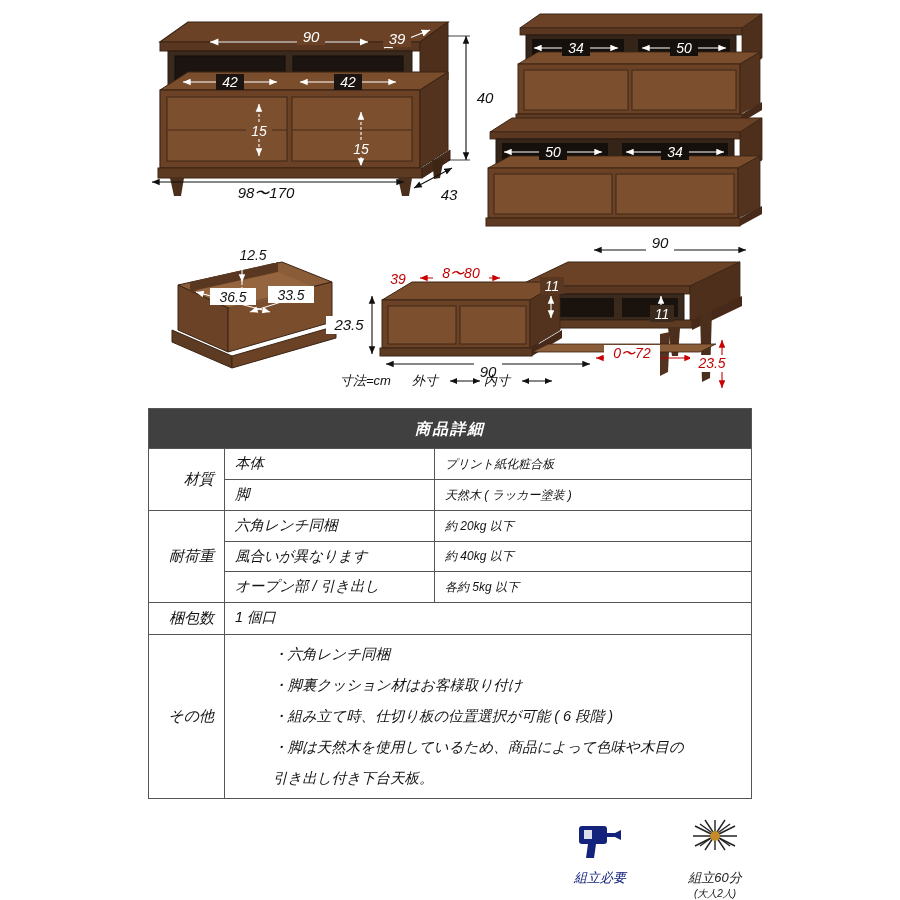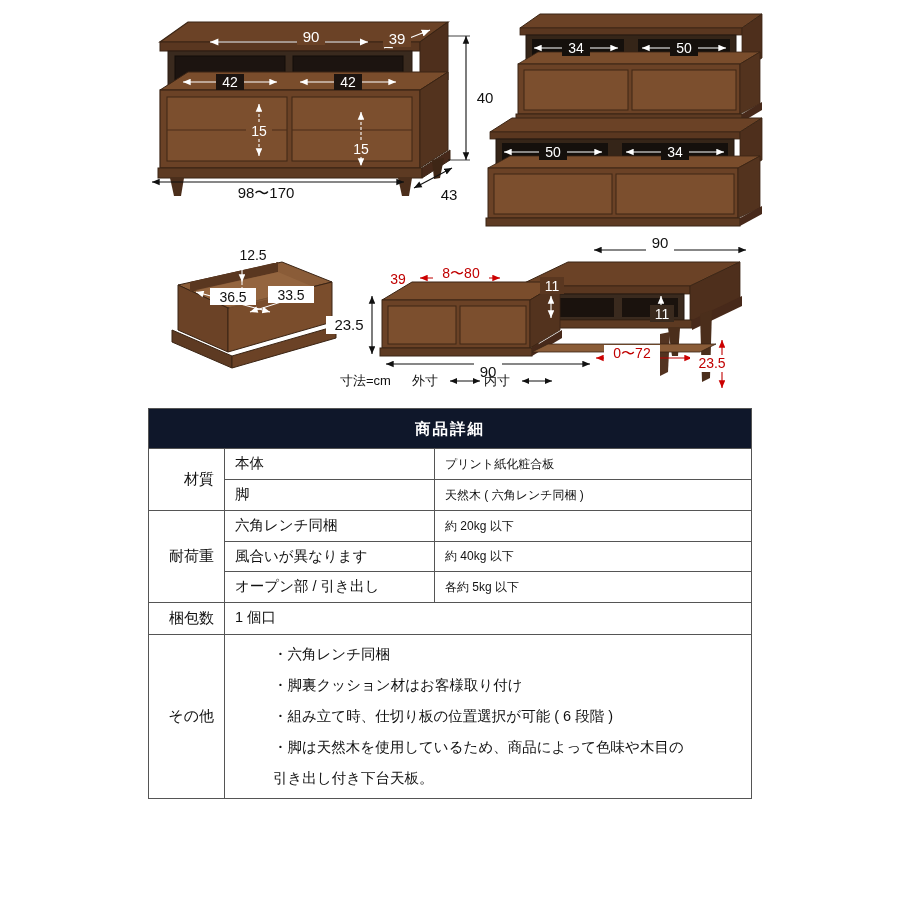--- a/index.html
+++ b/index.html
@@ -7,20 +7,21 @@
     margin: 0; padding: 0;
     width: 900px; height: 900px;
     background: #ffffff;
     font-family: "Liberation Sans", sans-serif;
   }
   #page {
     position: relative;
     width: 852px; height: 900px;
     overflow: hidden;
     background: #ffffff;
+    font-style: italic;
   }
 
   
   #diagram {
     position: absolute;
     left: 0; top: 0;
     width: 900px; height: 400px;
   }
   svg.dwg { position: absolute; left: 0; top: 0; width: 900px; height: 400px; }
 
@@ -33,21 +34,21 @@
     font-size: 14.5px;
     color: #111;
   }
   #spec td, #spec th {
     border: 1px solid #555;
     padding: 4px 10px;
     vertical-align: middle;
     line-height: 1.5;
   }
   #spec thead th {
-    background: #0f172a;
+    background: #404040;
     color: #ffffff;
     font-weight: bold;
     text-align: center;
     font-size: 15.5px;
     padding: 8px 6px;
     letter-spacing: 2px;
   }
   td.rowhead {
     width: 76px;
     text-align: right;
@@ -326,21 +327,21 @@
     </thead>
     <tbody>
 
       <tr>
         <td class="rowhead" rowspan="2">材質</td>
         <td class="subhead">本体</td>
         <td class="value">プリント紙化粧合板</td>
       </tr>
       <tr>
         <td class="subhead">脚</td>
-        <td class="value">天然木 ( 六角レンチ同梱 )</td>
+        <td class="value">天然木 ( ラッカー塗装 )</td>
       </tr>
 
       <tr>
         <td class="rowhead" rowspan="3">耐荷重</td>
         <td class="subhead">六角レンチ同梱</td>
         <td class="value">約 20kg 以下</td>
       </tr>
       <tr>
         <td class="subhead">風合いが異なります</td>
         <td class="value">約 40kg 以下</td>
@@ -365,17 +366,41 @@
             <li>・脚は天然木を使用しているため、商品によって色味や木目の</li>
             <li>引き出し付き下台天板。</li>
           </ul>
         </td>
       </tr>
     </tbody>
   </table>
 
   <div id="footer">
 
-
+    <div class="ficon" id="icon-drill">
+      <svg width="56" height="48" viewBox="0 0 56 48">
+        <path d="M10,10 h22 a3,3 0 0 1 3,3 v4 h8 l6,-3 v10 l-6,-3 h-8 v4 a3,3 0 0 1 -3,3 h-8 l-2,14 h-8 l2,-14 h-6 a3,3 0 0 1 -3,-3 v-12 a3,3 0 0 1 3,-3 z" fill="#13227a"></path>
+        <rect x="12" y="14" width="8" height="9" fill="#ffffff" opacity="0.85"></rect>
+      </svg>
+      <div class="cap">組立必要</div>
+    </div>
+
+    <div class="ficon" id="icon-time">
+      <svg width="60" height="48" viewBox="0 0 60 48">
+        <g stroke="#222" stroke-width="1.4">
+          <line x1="30" y1="4" x2="30" y2="34"></line>
+          <line x1="15" y1="8" x2="45" y2="30"></line>
+          <line x1="45" y1="8" x2="15" y2="30"></line>
+          <line x1="8" y1="20" x2="52" y2="20"></line>
+          <line x1="10" y1="30" x2="50" y2="10"></line>
+          <line x1="50" y1="30" x2="10" y2="10"></line>
+          <line x1="20" y1="4" x2="40" y2="34"></line>
+          <line x1="40" y1="4" x2="20" y2="34"></line>
+        </g>
+        <circle cx="30" cy="20" r="5" fill="#c48b2a"></circle>
+      </svg>
+      <div class="cap">組立60分</div>
+      <div class="sub">(大人2人)</div>
+    </div>
 
   </div>
 
 </div>
 
 </body></html>

